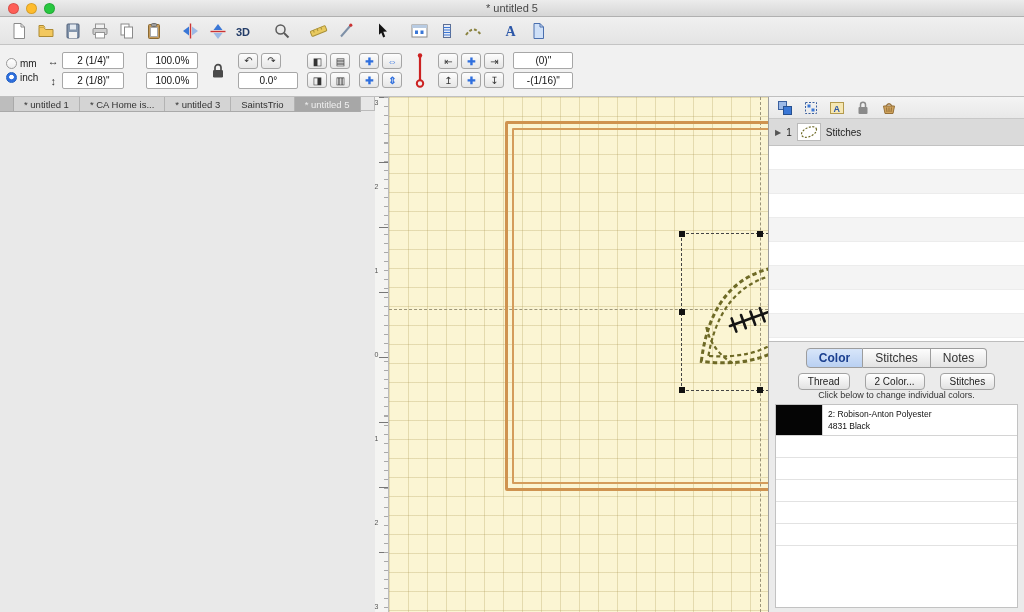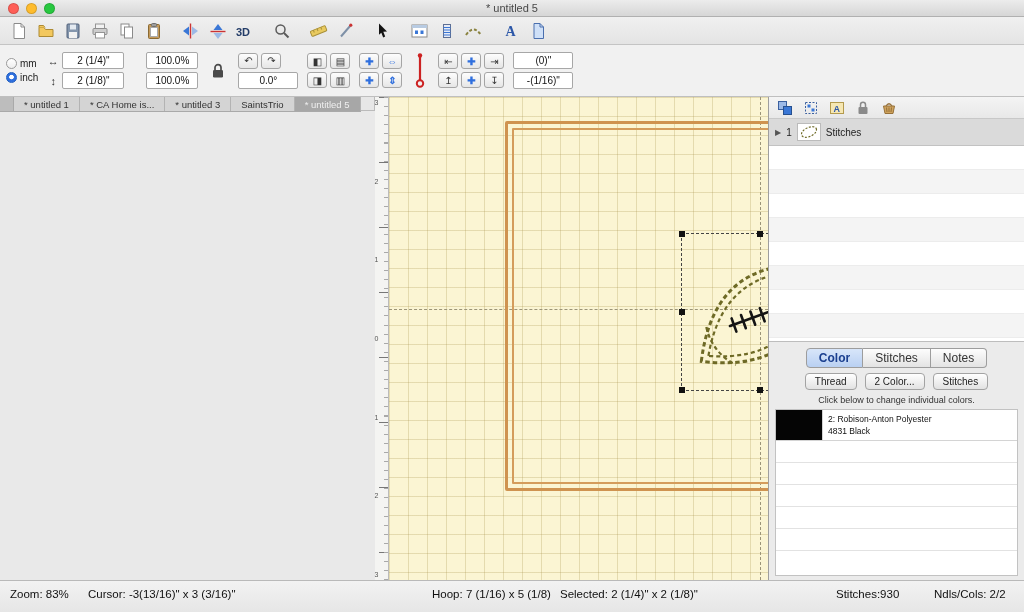--- a/index.html
+++ b/index.html
@@ -85,21 +85,21 @@
   .stripe{height:24px;border-bottom:1px solid #ececec;}
   .stripe.alt{background:#f4f4f4;}
 
   .props{flex:1;background:#ebebeb;padding:4px 6px;display:flex;flex-direction:column;}
   .ptabs{display:flex;justify-content:center;margin:2px 0 5px 0;}
   .ptab{font-size:12px;padding:2px 12px;border:1px solid #9d9d9d;background:linear-gradient(#fdfdfd,#e3e3e3);color:#333;}
   .ptab:first-child{border-radius:4px 0 0 4px;}
   .ptab:last-child{border-radius:0 4px 4px 0;border-left:none;}
   .ptab.mid{border-left:none;}
   .ptab.active{background:linear-gradient(#d8e6fa,#b9d0f2);color:#1a3f8f;font-weight:bold;}
-  .pbtns{display:flex;justify-content:center;gap:8px;margin-bottom:5px;}
+  .pbtns{display:flex;justify-content:center;gap:15px;}
   .pbtn{font-size:10px;padding:2px 9px;border:1px solid #a3a3a3;border-radius:4px;background:linear-gradient(#fff,#e2e2e2);color:#222;}
   .hint{font-size:9px;text-align:center;color:#333;margin-bottom:4px;}
   .threadlist{background:#fff;border:1px solid #c2c2c2;flex:1;overflow:hidden;}
   .thread-row{display:flex;border-bottom:1px solid #d4d4d4;height:31px;}
   .swatch{width:47px;height:100%;border-right:1px solid #d4d4d4;}
   .tinfo{font-size:8.5px;line-height:1.45;padding:3px 5px;color:#111;white-space:nowrap;}
   .erow{height:22px;border-bottom:1px solid #e2e2e2;}
 
   
   .statusbar{height:32px;background:linear-gradient(#f2f2f2,#e6e6e6);border-top:1px solid #b9b9b9;position:relative;font-size:11.5px;color:#111;flex:0 0 auto;}
@@ -507,22 +507,14 @@
           <div class="erow"></div>
           <div class="erow"></div>
           <div class="erow"></div>
           <div class="erow"></div>
           <div class="erow"></div>
         </div>
       </div>
     </div>
   </div>
 
-  <div class="statusbar">
-    <span style="left:10px">Zoom: 83%</span>
-    <span style="left:88px">Cursor: -3(13/16)" x 3 (3/16)"</span>
-    <span style="left:432px">Hoop: 7 (1/16) x 5 (1/8)</span>
-    <span style="left:560px">Selected: 2 (1/4)" x 2 (1/8)"</span>
-    <span style="left:836px">Stitches:930</span>
-    <span style="left:934px">Ndls/Cols: 2/2</span>
-  </div>
 
 </div>
 
 </body></html>

